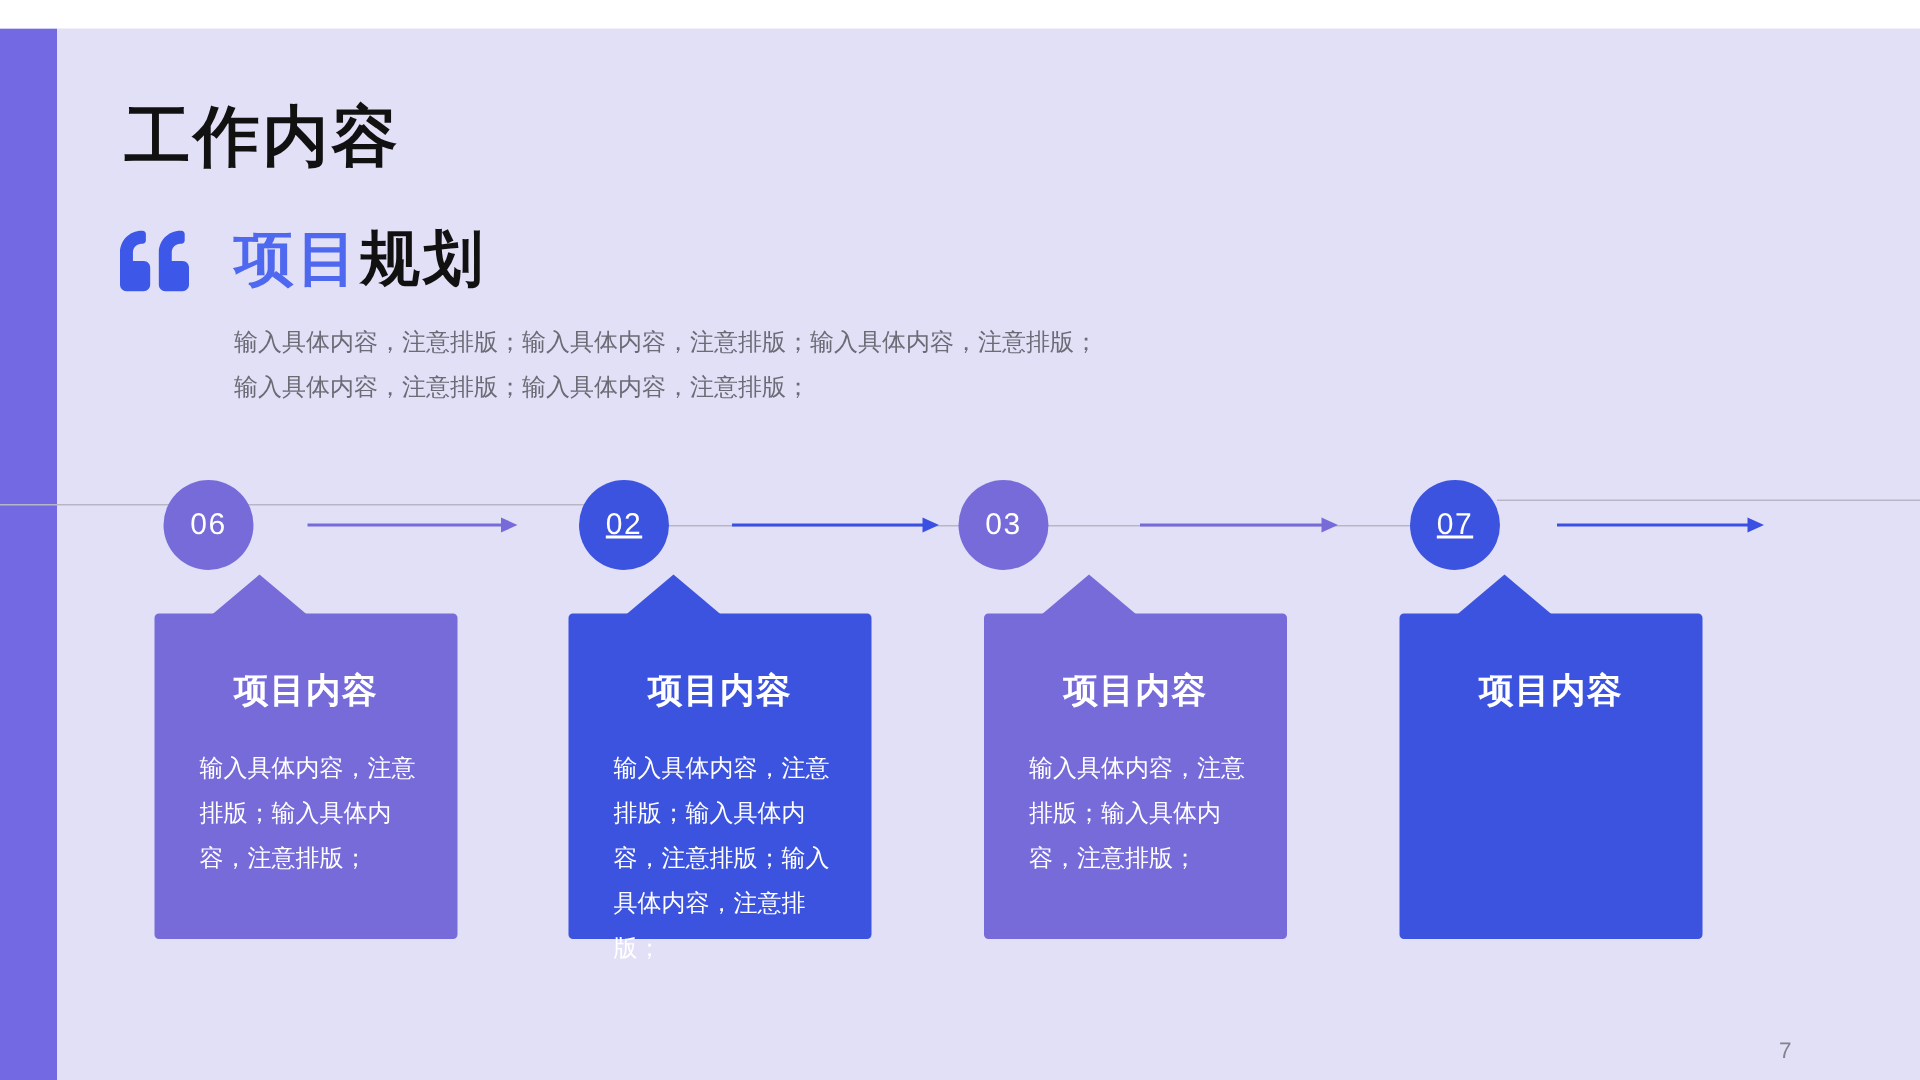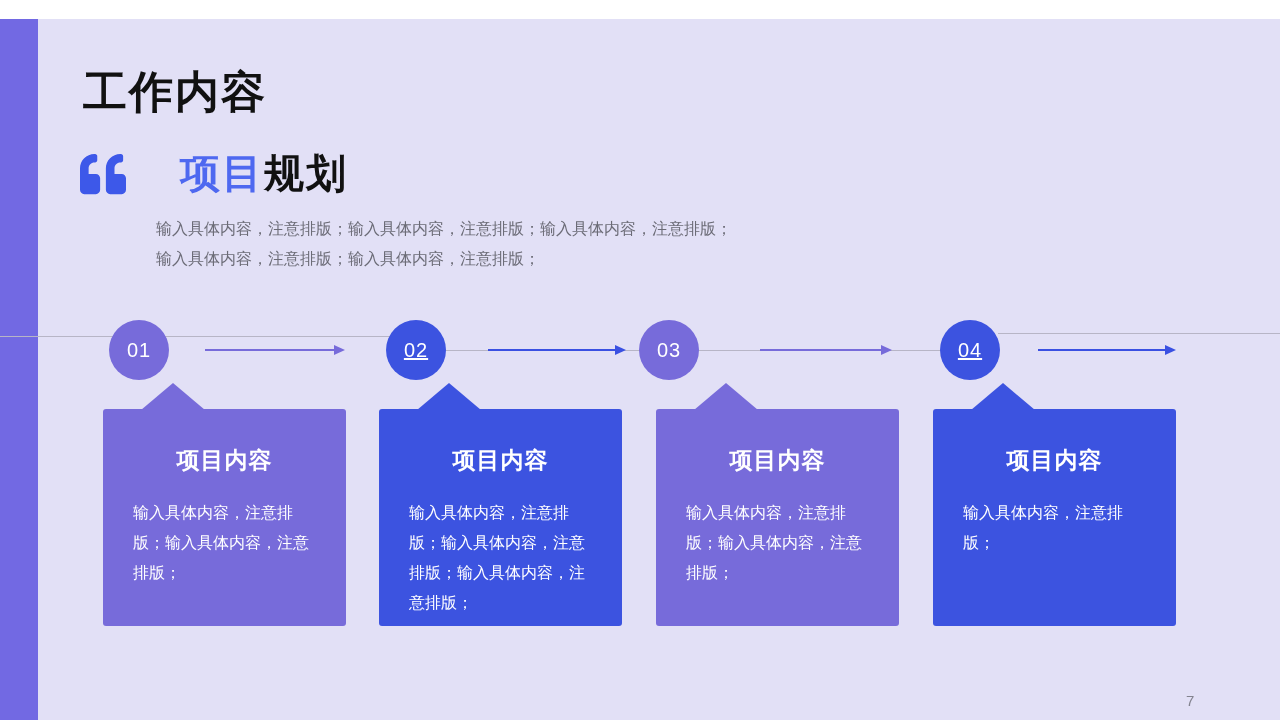--- a/index.html
+++ b/index.html
@@ -17,21 +17,21 @@
   *{margin:0;padding:0;box-sizing:border-box;}
   html,body{width:1280px;height:720px;}
   body{font-family:"Liberation Sans","DejaVu Sans",sans-serif;}
   .slide{position:relative;width:1280px;height:720px;background:var(--bg);overflow:hidden;margin-top:19px;}
 
   .left-bar{position:absolute;left:0;top:0;width:38px;height:720px;background:var(--bar);}
 
   .page-title{position:absolute;left:83px;top:50px;font-size:44px;line-height:1.05;
     font-weight:700;color:var(--ink);letter-spacing:2px;}
 
-  .subtitle{position:absolute;left:76px;top:130px;display:flex;align-items:center;gap:24px;}
+  .subtitle{position:absolute;left:76px;top:130px;display:flex;align-items:center;}
   .quote-icon{width:54px;height:46px;margin-top:2px;}
   .quote-icon svg{width:100%;height:100%;display:block;}
   .subtitle-text{margin-left:26px;font-size:40px;font-weight:700;letter-spacing:2px;line-height:1.1;}
   .subtitle-hl{color:var(--hl-blue);}
   .subtitle-rest{color:var(--ink);}
 
   .desc{position:absolute;left:156px;top:195px;width:680px;font-size:16px;
     line-height:30px;color:var(--gray-text);}
 
   .decor-line{position:absolute;height:1px;background:var(--line-gray);}
@@ -49,21 +49,21 @@
   .arrow{position:absolute;top:330px;height:2px;background:currentColor;z-index:2;}
   .arrow::after{content:'';position:absolute;right:-10px;top:-4px;width:0;height:0;
     border-left:11px solid currentColor;border-top:5px solid transparent;border-bottom:5px solid transparent;}
   .arrow.purple{color:var(--purple);}
   .arrow.blue{color:#3a50e2;}
   .arrow-1{left:205px;width:130px;}
   .arrow-2{left:488px;width:128px;}
   .arrow-3{left:760px;width:122px;}
   .arrow-4{left:1038px;width:128px;}
 
-  .card{position:absolute;top:390px;width:243px;height:217px;border-radius:3px;color:#fff;z-index:1;}
+  .card{position:absolute;top:390px;width:202px;height:217px;border-radius:3px;color:#fff;z-index:1;}
   .card::before{content:'';position:absolute;top:-26px;left:38px;width:0;height:0;
     border-left:32px solid transparent;border-right:32px solid transparent;border-bottom:27px solid;}
   .card.purple{background:var(--purple);}
   .card.purple::before{border-bottom-color:var(--purple);}
   .card.blue{background:var(--blue);}
   .card.blue::before{border-bottom-color:var(--blue);}
   .card-1{left:103px;} .card-2{left:379px;} .card-3{left:656px;} .card-4{left:933px;}
 
   .card-title{margin-top:36px;text-align:center;font-size:23px;font-weight:700;letter-spacing:1px;}
   .card-body{margin:22px 26px 0 30px;font-size:16px;line-height:30px;font-weight:400;}
@@ -92,41 +92,40 @@
 
   <div class="desc">
     <div>输入具体内容，注意排版；输入具体内容，注意排版；输入具体内容，注意排版；</div>
     <div>输入具体内容，注意排版；输入具体内容，注意排版；</div>
   </div>
 
   <div class="decor-line line-a"></div>
   <div class="decor-line line-b"></div>
   <div class="decor-line line-c"></div>
 
-  <div class="step-circle purple circle-1">01</div>
+  <div class="step-circle purple circle-1">06</div>
   <div class="arrow purple arrow-1"></div>
   <div class="step-circle blue circle-2">02</div>
   <div class="arrow blue arrow-2"></div>
   <div class="step-circle purple circle-3">03</div>
   <div class="arrow purple arrow-3"></div>
-  <div class="step-circle blue circle-4">04</div>
+  <div class="step-circle blue circle-4">07</div>
   <div class="arrow blue arrow-4"></div>
 
   <div class="card purple card-1">
     <div class="card-title">项目内容</div>
     <div class="card-body">输入具体内容，注意排版；输入具体内容，注意排版；</div>
   </div>
   <div class="card blue card-2">
     <div class="card-title">项目内容</div>
     <div class="card-body">输入具体内容，注意排版；输入具体内容，注意排版；输入具体内容，注意排版；</div>
   </div>
   <div class="card purple card-3">
     <div class="card-title">项目内容</div>
     <div class="card-body">输入具体内容，注意排版；输入具体内容，注意排版；</div>
   </div>
   <div class="card blue card-4">
     <div class="card-title">项目内容</div>
-    <div class="card-body">输入具体内容，注意排版；</div>
   </div>
 
   <div class="page-number">7</div>
 
 </div>
 
 </body></html>

